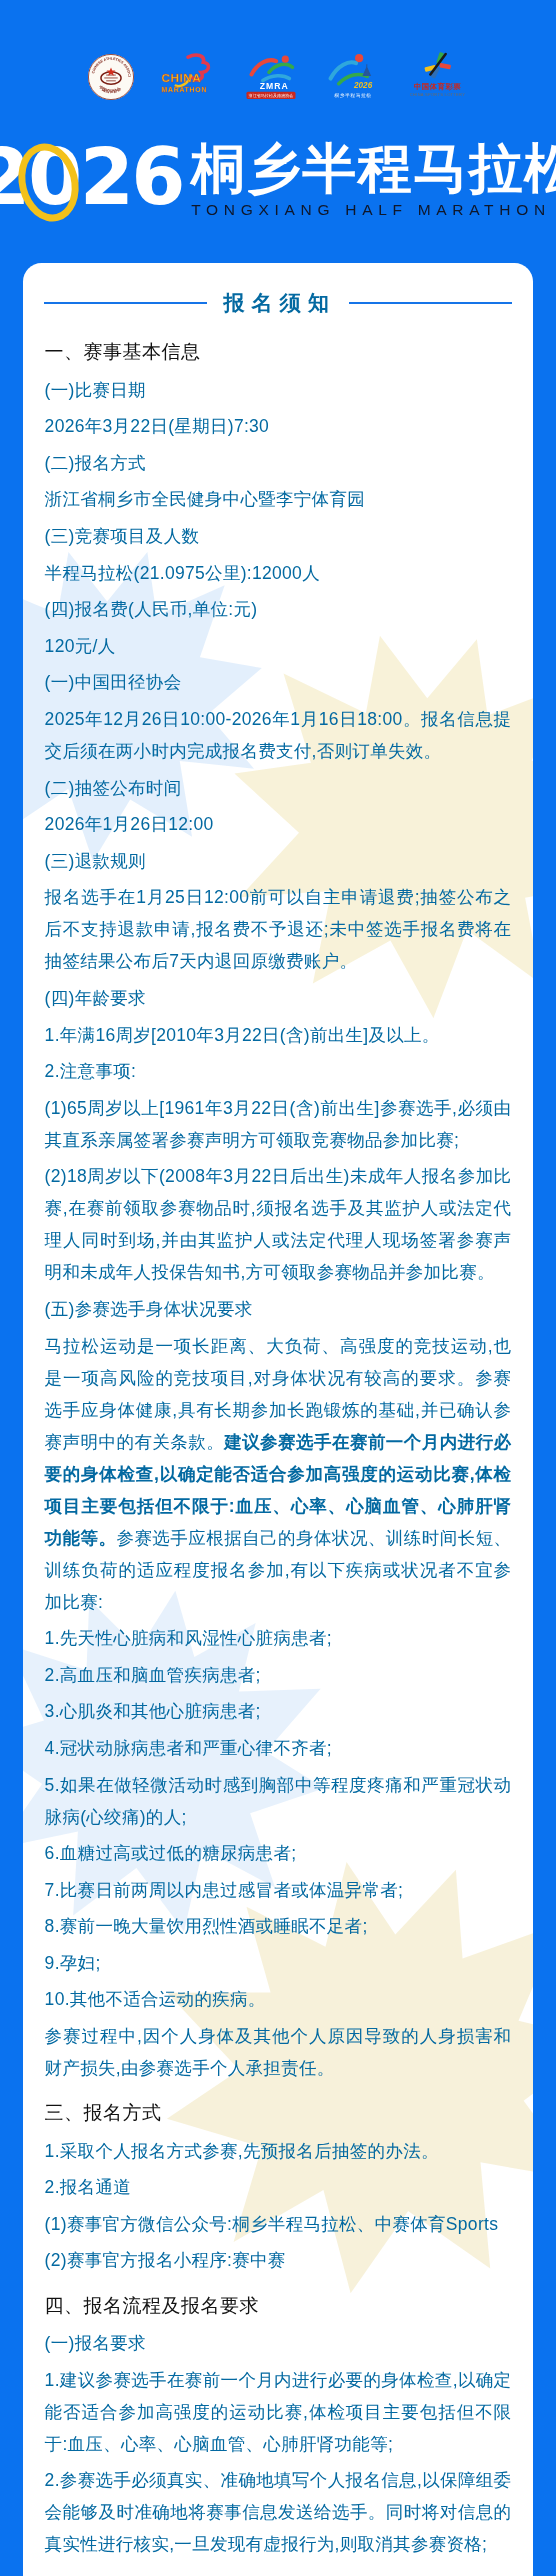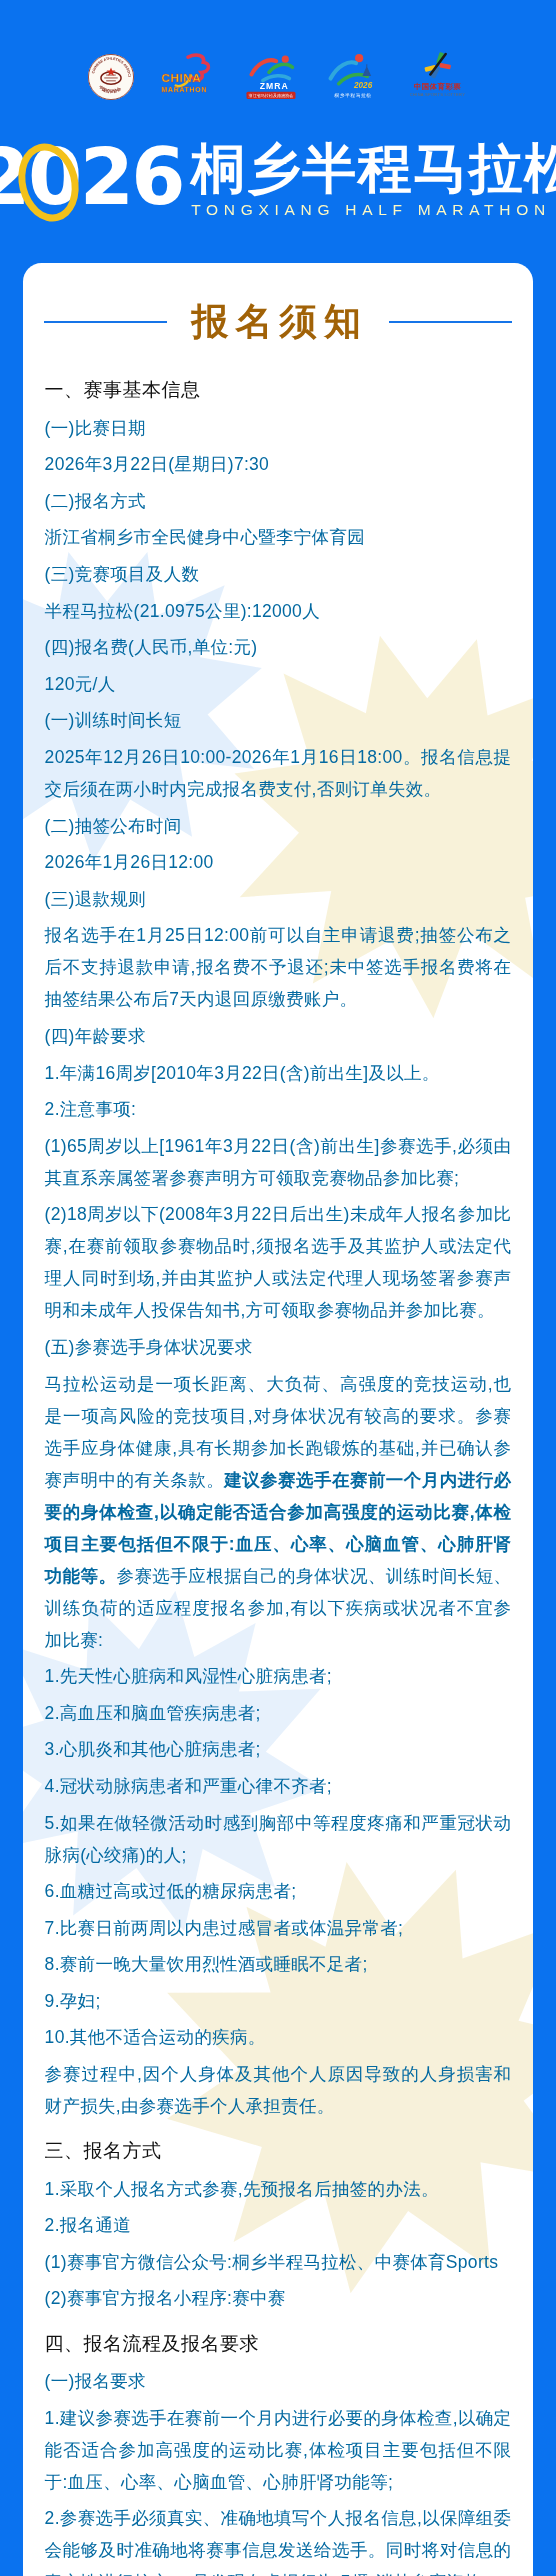--- a/index.html
+++ b/index.html
@@ -8,29 +8,29 @@
 
   
   .header{padding-top:50px;}
   .logo-row{display:flex;justify-content:center;align-items:center;gap:23px;height:53px;}
   .logo{display:flex;align-items:center;justify-content:center;}
   .hero{display:flex;justify-content:center;align-items:flex-start;gap:8.2px;margin-top:34px;padding:0 28px;}
   .year{position:relative;font-size:78px;line-height:1.05;font-weight:700;color:#fff;letter-spacing:-2.6px;font-family:"DejaVu Sans","Liberation Sans",sans-serif;}
   .year-ring{position:absolute;left:43px;top:6.2px;width:45px;height:65px;border:7.7px solid #f3c11b;border-radius:50%;transform:rotate(-14deg);}
   .hero-right{display:flex;flex-direction:column;align-items:flex-start;}
   .title-cn{font-size:54px;line-height:1.15;font-weight:900;color:#fff;letter-spacing:1.5px;white-space:nowrap;}
-  .title-en{font-size:15.5px;color:#fef9c3;letter-spacing:5.7px;margin-top:2.1px;font-weight:500;white-space:nowrap;}
+  .title-en{font-size:15.5px;color:#0f172a;letter-spacing:5.7px;margin-top:2.1px;font-weight:500;white-space:nowrap;}
 
   
   .card{position:relative;margin:44px 23px 30px;background:#ffffff;border-radius:18.5px;padding:17.5px 20.6px 77px;overflow:hidden;}
   .bg-layer{position:absolute;inset:0;z-index:0;pointer-events:none;}
   .leaf{position:absolute;}
   .card-head{position:relative;z-index:1;display:flex;align-items:center;gap:12.4px;margin:8.2px 0 19.6px;}
   .rule{flex:1;height:1.5px;background:#1574e8;}
-  .card-title{font-size:37px;font-weight:900;color:#a16207;letter-spacing:7.2px;text-indent:3.6px;margin:8px;white-space:nowrap;}
+  .card-title{font-size:21px;font-weight:900;color:#0369a1;letter-spacing:7.2px;text-indent:3.6px;margin:0;white-space:nowrap;}
   .sections{position:relative;z-index:1;padding:0 1px;}
   h2.sec{font-size:19px;font-weight:400;color:#121212;margin:13.4px 0 5.2px;line-height:32px;letter-spacing:0.5px;}
   p.par{font-size:17.5px;color:#0369a1;line-height:32px;margin:0 0 4.6px;text-align:justify;letter-spacing:0.3px;word-break:break-all;}
   p.par b{font-weight:800;}
 </style>
 </head>
 <body>
 
 <div class="page">
 
@@ -140,21 +140,21 @@
     <div class="sections" id="sections">
         <h2 class="sec">一、赛事基本信息</h2>
         <p class="par"><span>(一)比赛日期</span></p>
         <p class="par"><span>2026年3月22日(星期日)7:30</span></p>
         <p class="par"><span>(二)报名方式</span></p>
         <p class="par"><span>浙江省桐乡市全民健身中心暨李宁体育园</span></p>
         <p class="par"><span>(三)竞赛项目及人数</span></p>
         <p class="par"><span>半程马拉松(21.0975公里):12000人</span></p>
         <p class="par"><span>(四)报名费(人民币,单位:元)</span></p>
         <p class="par"><span>120元/人</span></p>
-        <p class="par"><span>(一)训练时间长短</span></p>
+        <p class="par"><span>(一)中国田径协会</span></p>
         <p class="par"><span>2025年12月26日10:00-2026年1月16日18:00。报名信息提交后须在两小时内完成报名费支付,否则订单失效。</span></p>
         <p class="par"><span>(二)抽签公布时间</span></p>
         <p class="par"><span>2026年1月26日12:00</span></p>
         <p class="par"><span>(三)退款规则</span></p>
         <p class="par"><span>报名选手在1月25日12:00前可以自主申请退费;抽签公布之后不支持退款申请,报名费不予退还;未中签选手报名费将在抽签结果公布后7天内退回原缴费账户。</span></p>
         <p class="par"><span>(四)年龄要求</span></p>
         <p class="par"><span>1.年满16周岁[2010年3月22日(含)前出生]及以上。</span></p>
         <p class="par"><span>2.注意事项:</span></p>
         <p class="par"><span>(1)65周岁以上[1961年3月22日(含)前出生]参赛选手,必须由其直系亲属签署参赛声明方可领取竞赛物品参加比赛;</span></p>
         <p class="par"><span>(2)18周岁以下(2008年3月22日后出生)未成年人报名参加比赛,在赛前领取参赛物品时,须报名选手及其监护人或法定代理人同时到场,并由其监护人或法定代理人现场签署参赛声明和未成年人投保告知书,方可领取参赛物品并参加比赛。</span></p>

